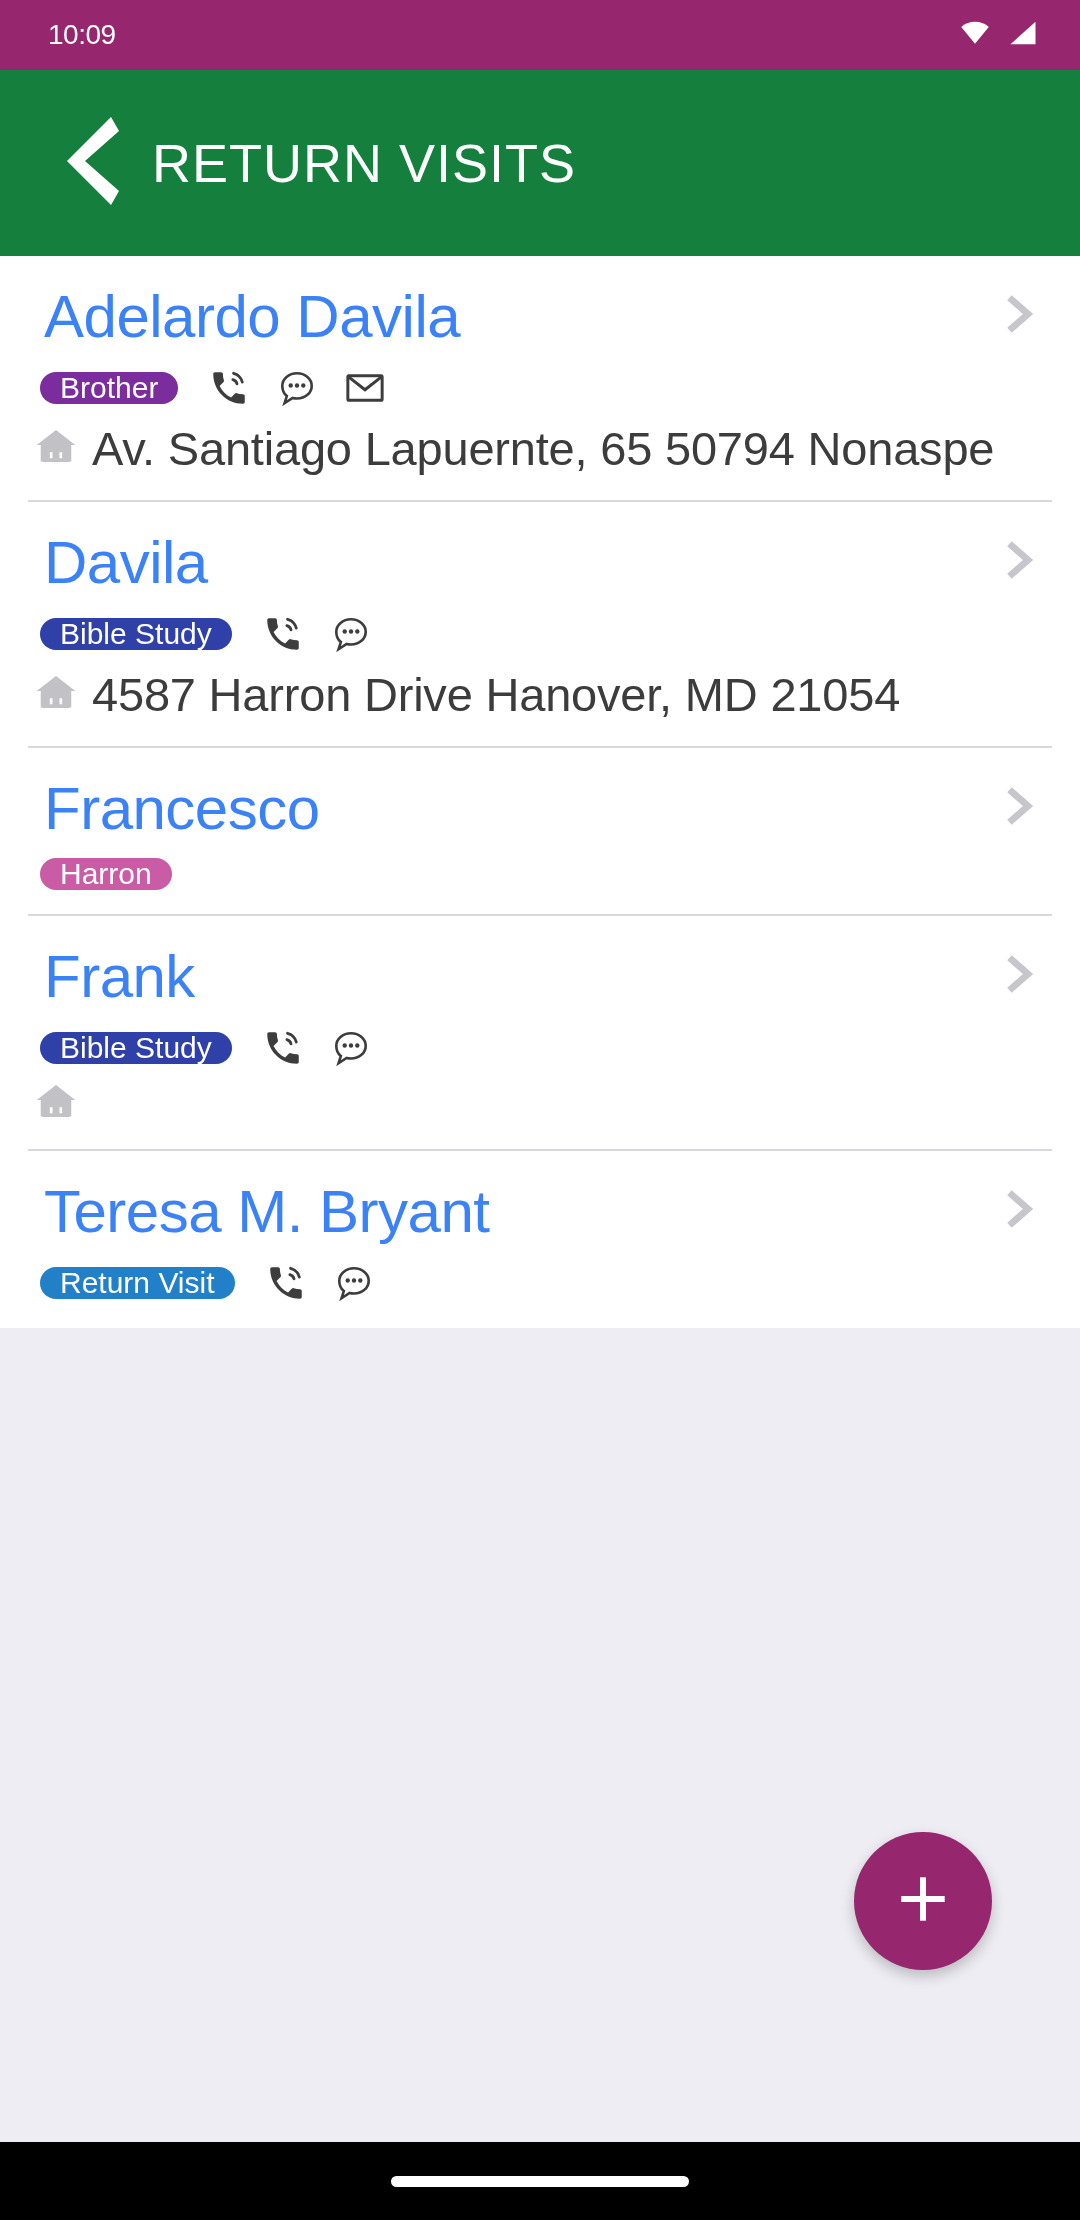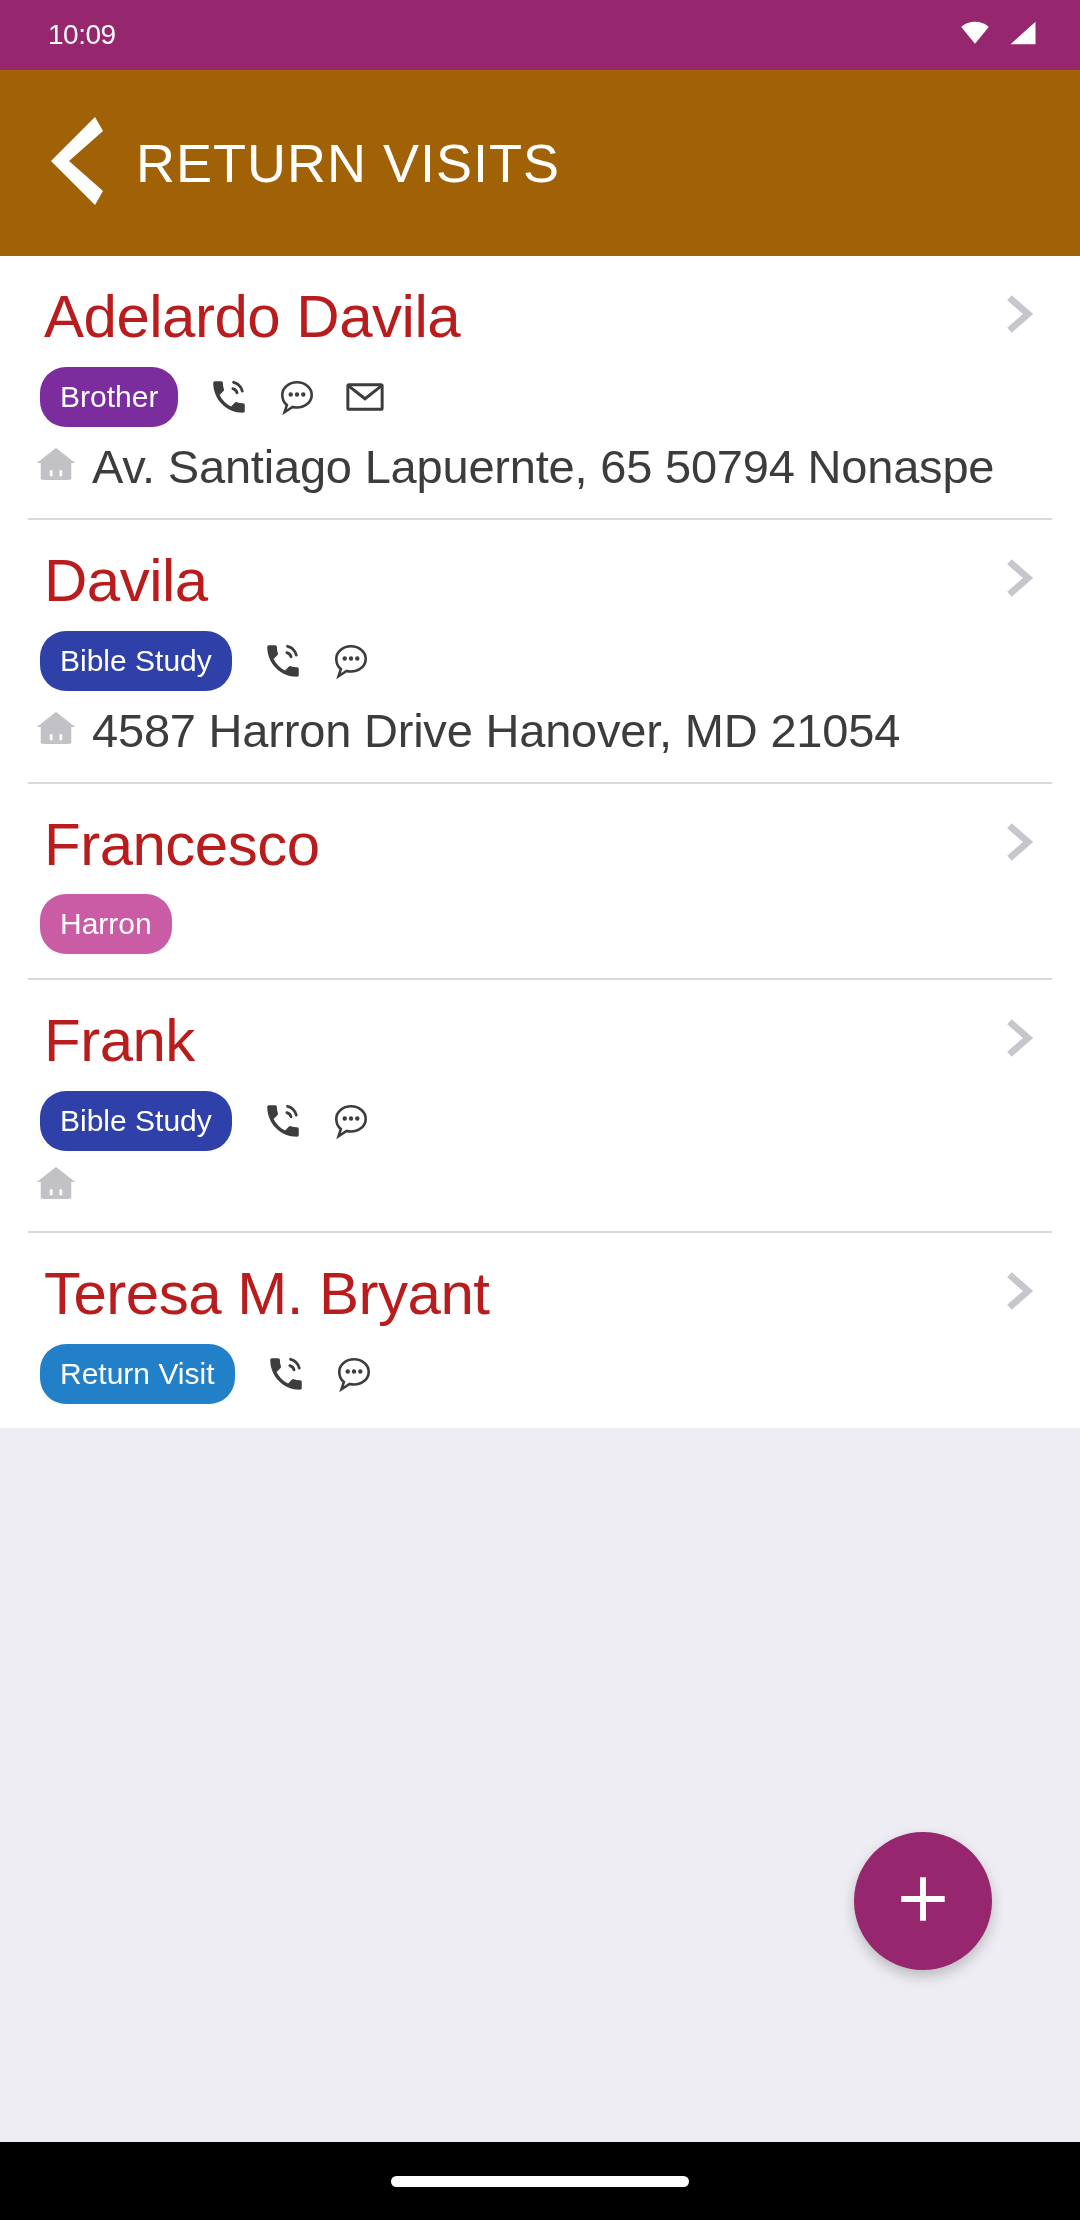--- a/index.html
+++ b/index.html
@@ -37,24 +37,24 @@
   }
   #status-icons {
     display: flex;
     align-items: center;
     gap: 12px;
   }
 
   
   #appbar {
     height: 186px;
-    background: #a16207;
-    display: flex;
-    align-items: center;
-    padding-left: 44px;
+    background: #15803d;
+    display: flex;
+    align-items: center;
+    padding-left: 60px;
     box-sizing: border-box;
   }
   #back-btn {
     width: 66px;
     height: 90px;
     display: flex;
     align-items: center;
     justify-content: center;
     cursor: pointer;
   }
@@ -78,21 +78,21 @@
     padding: 26px 0 24px 0;
     cursor: pointer;
   }
   .row-divider {
     height: 2px;
     background: #D9D8DE;
     margin: 0 28px;
   }
   .name {
     font-size: 60px;
-    color: #b91c1c;
+    color: #3b82f6;
     font-weight: 400;
     letter-spacing: -0.5px;
     padding-left: 44px;
     padding-right: 110px;
     line-height: 1.18;
     font-family: "Liberation Sans", sans-serif;
   }
   .chevron {
     position: absolute;
     right: 42px;
@@ -104,21 +104,21 @@
     display: flex;
     align-items: center;
     padding-left: 40px;
     margin-top: 14px;
     gap: 0;
   }
   .badge {
     display: inline-flex;
     align-items: center;
     justify-content: center;
-    height: 60px;
+    height: 32px;
     padding: 0 20px;
     border-radius: 26px;
     color: #ffffff;
     font-size: 30px;
     letter-spacing: 0px;
     font-family: "Liberation Sans", sans-serif;
     white-space: nowrap;
   }
   .action-icons {
     display: flex;

